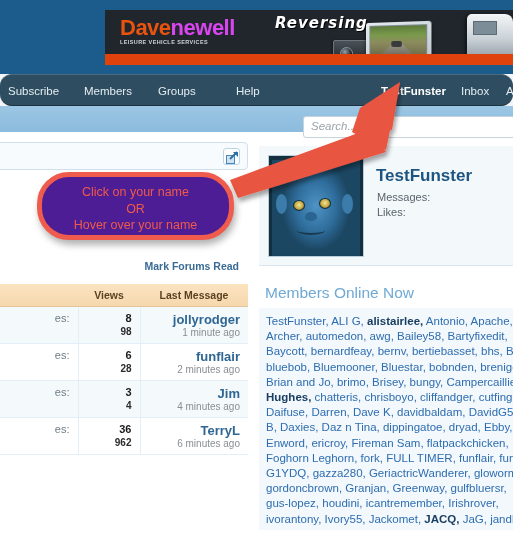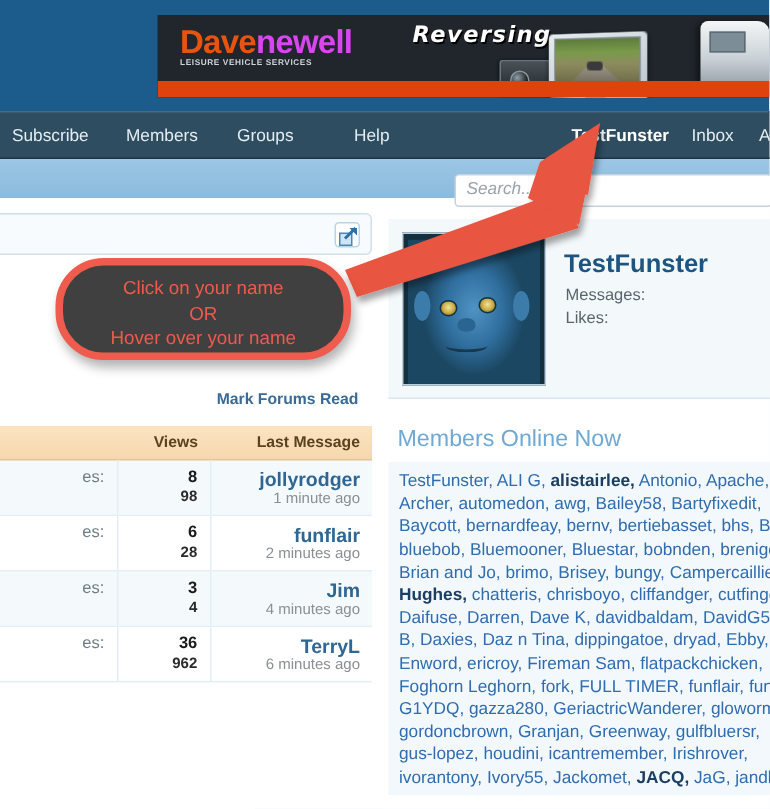--- a/index.html
+++ b/index.html
@@ -104,20 +104,21 @@
     background:#7d8d98; border:1px solid #5e6b74;
   }
 
   
   .navbar {
     position: absolute; left: 0; top: 74px; width: 513px; height: 32px;
     background: #2e4d60;
     border-top: 1px solid #4c6a7c;
     border-bottom: 1px solid #1e323f;
     white-space: nowrap;
+    border-radius: 12px;
   }
   .navitem {
     position: absolute; top: 0; height: 32px; line-height: 32px;
     color: #e4edf2; font-size: 11.5px; cursor: pointer;
   }
   .nav-user { font-weight: bold; color: #ffffff; }
 
   
   .subband {
     position: absolute; left: 0; top: 106px; width: 513px; height: 26px;
@@ -153,21 +154,21 @@
   }
 
   
   .tablewrap {
     position: absolute; left: -72px; top: 152px; width: 320px;
   }
   table.threads { border-collapse: collapse; width: 320px; table-layout: fixed; }
   table.threads th {
     background: linear-gradient(180deg,#fbe3c0 0%,#f6d8ae 100%);
     color: #5b4321; font-size: 10.5px; font-weight: bold;
-    height: 22px; padding: 0 8px; text-align: right;
+    height: 22px; padding: 0 8px; text-align: center;
     border-bottom: 1px solid #e2c596;
   }
   table.threads th.c-title { text-align: left; }
   table.threads td {
     font-size: 11px; padding: 5px 8px; vertical-align: top;
     border-bottom: 1px solid #e3eef6;
   }
   tr.r-alt td { background: #f4f9fc; }
   tr.r-plain td { background: #ffffff; }
   .cell-title { color: #6e7d86; font-size: 10.5px; text-align: right; }
@@ -265,21 +266,21 @@
     font-size: 11.5px; line-height: 15.2px;
     color: #2f6db0; width: 266px;
     word-spacing: 0px;
   }
   .mon-list b { font-weight: bold; color: #1b3f62; }
 
   
   .bubble {
     position: absolute; left: 37px; top: 172px;
     width: 197px; height: 68px;
-    background: #404040;
+    background: #4c1d95;
     border: 5px solid #ef5b4c;
     border-radius: 32px;
     box-shadow: 2px 5px 7px rgba(0,0,0,.30);
     z-index: 40;
   }
   .bubble-text {
     position: absolute; left: 0; top: 7px; width: 100%;
     text-align: center;
     color: #f05a4b; font-size: 12.5px; line-height: 16.5px;
   }

